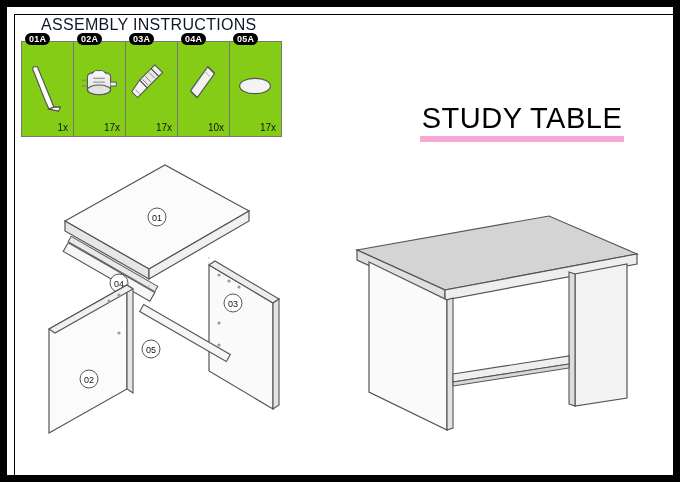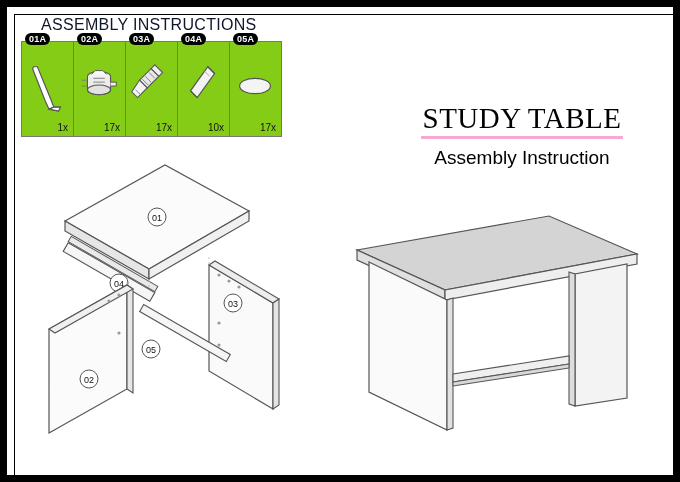--- a/index.html
+++ b/index.html
@@ -90,25 +90,24 @@
     position: absolute;
     left: 370px;
     top: 95px;
     width: 290px;
     text-align: center;
   }
   .main-title {
     font-size: 29px;
     color: #000;
     letter-spacing: 0.5px;
-    border-bottom: 3px solid #f9a8d4;
+    border-bottom: 6px solid #f9a8d4;
     display: inline-block;
     padding: 0 2px 1px 2px;
     line-height: 33px;
-    font-family: Liberation Serif, serif;
   }
   .sub-title {
     font-size: 19px;
     color: #000;
     margin-top: 8px;
     line-height: 22px;
   }
 
   
   .exploded {
@@ -195,21 +194,20 @@
       <svg class="part-art" viewBox="0 0 53 68">
         <ellipse cx="26" cy="34" rx="16" ry="8" fill="#f4f4f4" stroke="#555" stroke-width="1.2"></ellipse>
       </svg>
       <div class="part-qty">17x</div>
     </div>
 
   </div>
 
   <div class="title-block">
     <div class="main-title">STUDY TABLE</div>
-    <div class="sub-title">Assembly Instruction</div>
   </div>
 
   <svg class="exploded" viewBox="0 0 280 300">
 
     <g>
       <path d="M42 84 L142 28 L226 74 L126 132 Z" fill="#fbfbfb" stroke="#555" stroke-width="1.2"></path>
       <path d="M42 84 L42 94 L126 142 L126 132 Z" fill="#e6e6e6" stroke="#555" stroke-width="1.2"></path>
       <path d="M126 132 L126 142 L226 84 L226 74 Z" fill="#f0f0f0" stroke="#555" stroke-width="1.2"></path>
     </g>
     <circle cx="134" cy="80" r="9" fill="#ffffff" stroke="#555" stroke-width="1"></circle>

